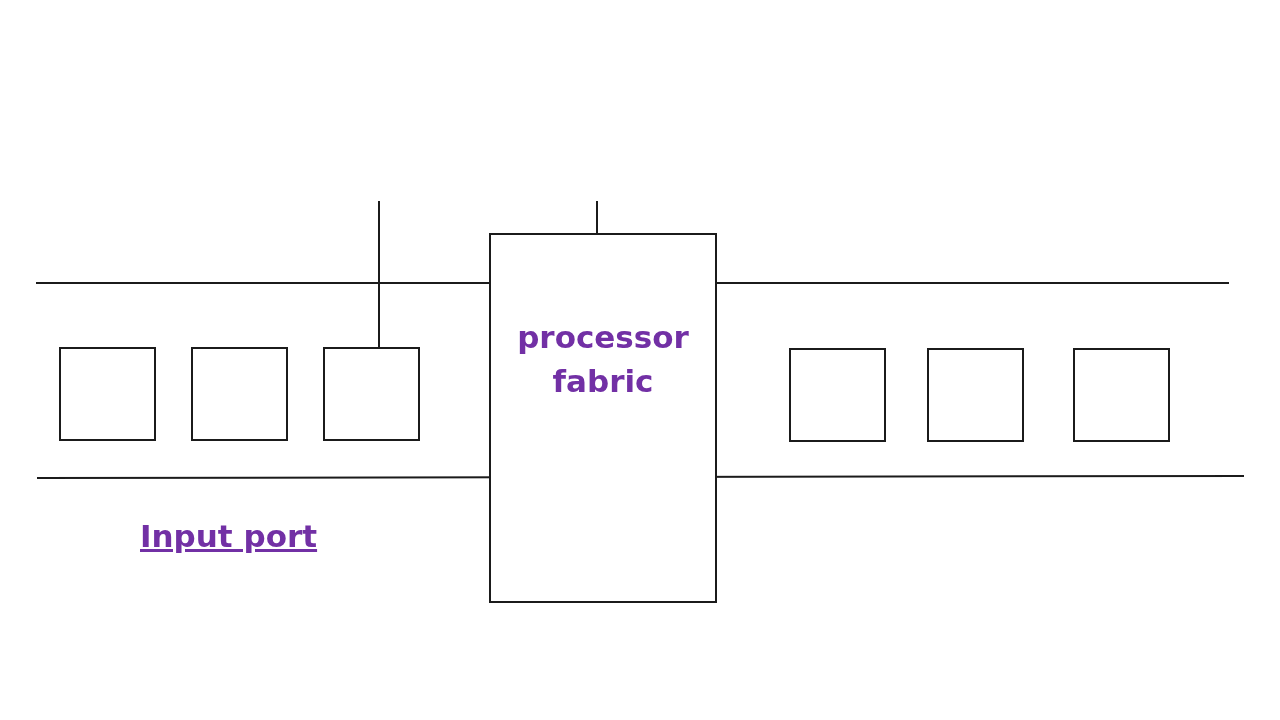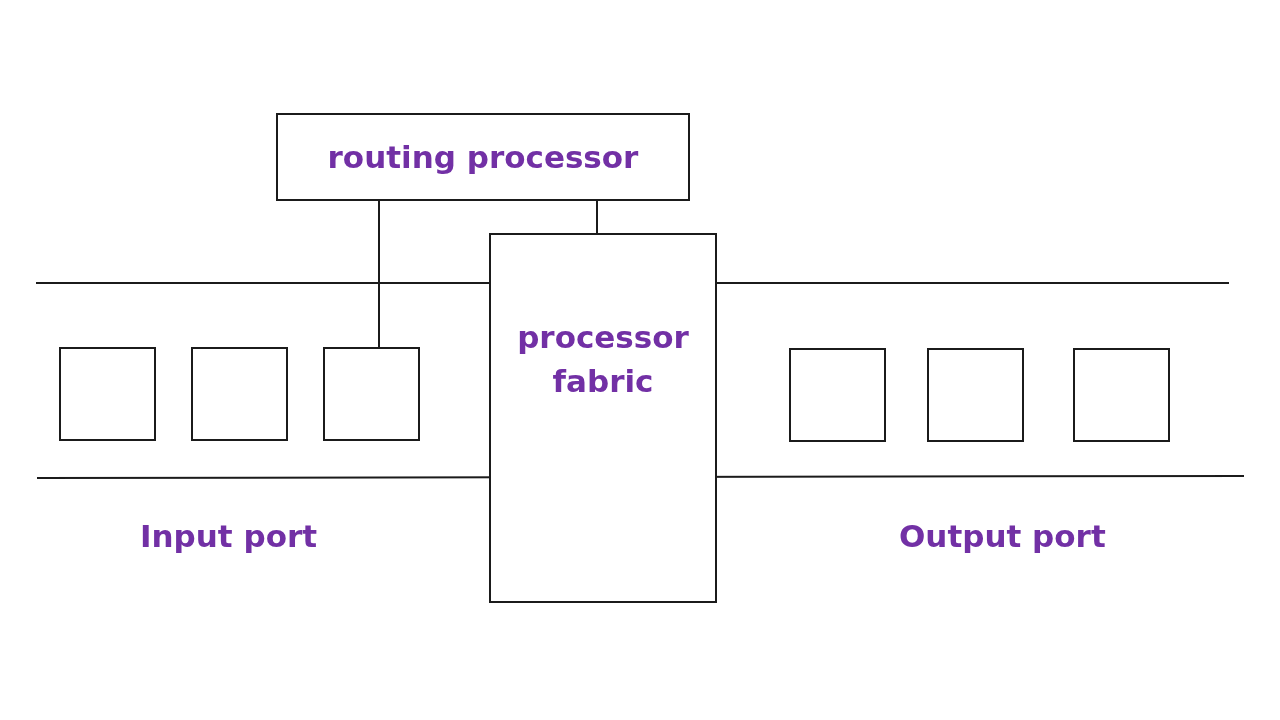--- a/index.html
+++ b/index.html
@@ -56,20 +56,21 @@
     background: #ffffff;
     z-index: 2;
   }
   .port-caption {
     position: absolute;
     color: #7230a5;
     font-weight: bold;
     font-size: 31px;
     line-height: 36px;
     z-index: 2;
+    text-decoration: underline;
   }
   .top-bus    { left: 36px;  top: 282px; width: 1193px; }
   .bottom-bus { left: 37px;  top: 476px; width: 1207px; transform: rotate(-0.1deg); }
   .conn-rp-input  { left: 378px; top: 201px; height: 146px; }
   .conn-rp-fabric { left: 596px; top: 201px; height: 34px; }
   .in-sq-1 { left: 59px;  top: 347px; }
   .in-sq-2 { left: 191px; top: 347px; }
   .in-sq-3 { left: 323px; top: 347px; }
   .out-sq-1 { left: 789px;  top: 348px; }
   .out-sq-2 { left: 927px;  top: 348px; }
@@ -81,33 +82,29 @@
 <body>
 
 <div class="canvas">
 
   <div class="line hline top-bus"></div>
   <div class="line hline bottom-bus"></div>
 
   <div class="line vline conn-rp-input"></div>
   <div class="line vline conn-rp-fabric"></div>
 
-  <div class="box rp-box">
-    <span class="diagram-label">routing processor</span>
-  </div>
 
   <div class="box sf-box">
     <span class="diagram-label sf-label">processor
 fabric</span>
   </div>
 
   <div class="port-square in-sq-1"></div>
   <div class="port-square in-sq-2"></div>
   <div class="port-square in-sq-3"></div>
 
   <div class="port-square out-sq-1"></div>
   <div class="port-square out-sq-2"></div>
   <div class="port-square out-sq-3"></div>
 
   <div class="port-caption input-caption">Input port</div>
-  <div class="port-caption output-caption">Output port</div>
 
 </div>
 
 </body></html>

